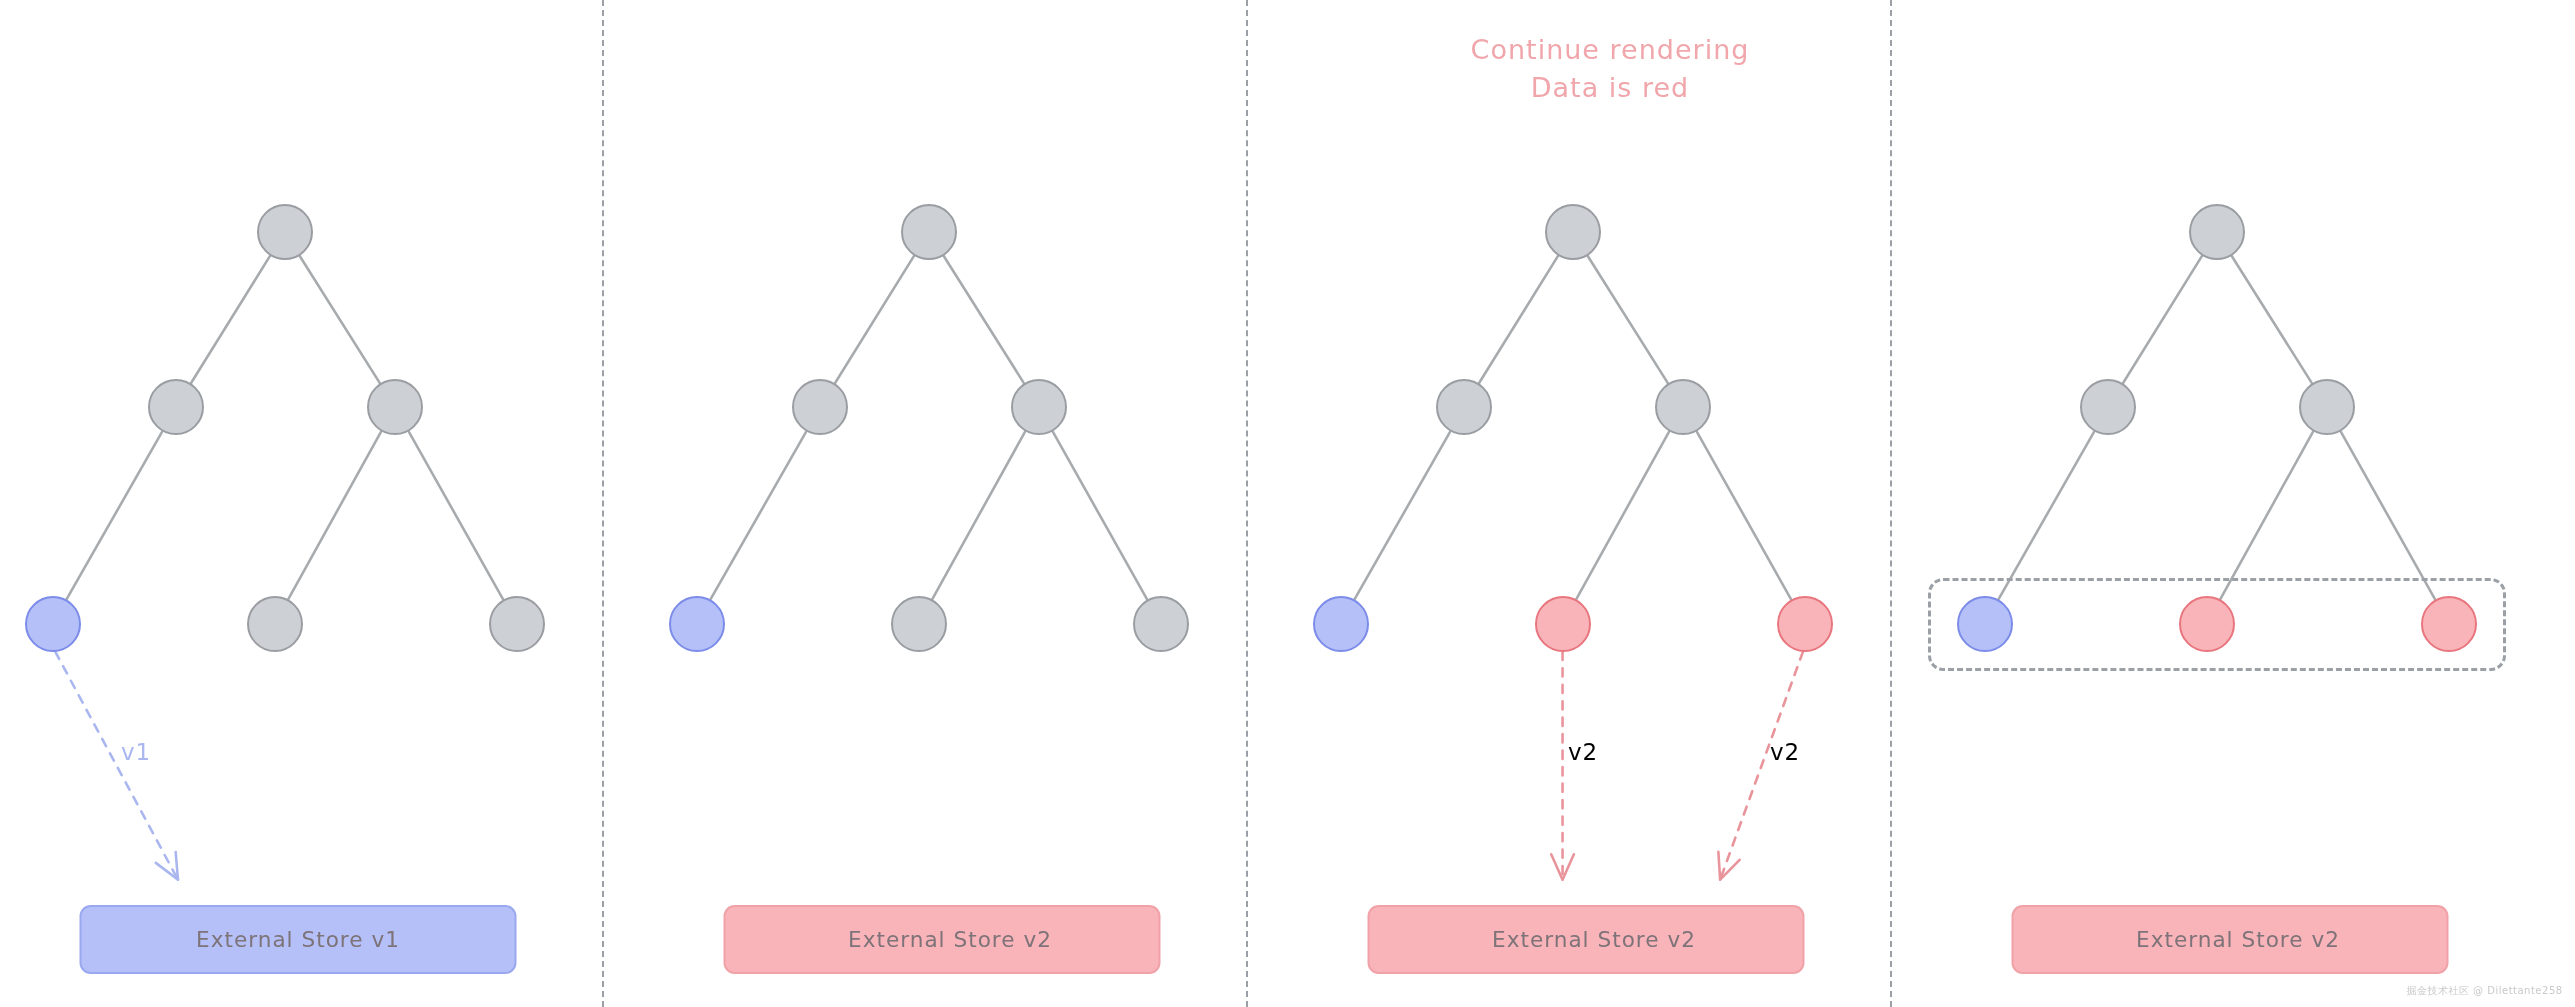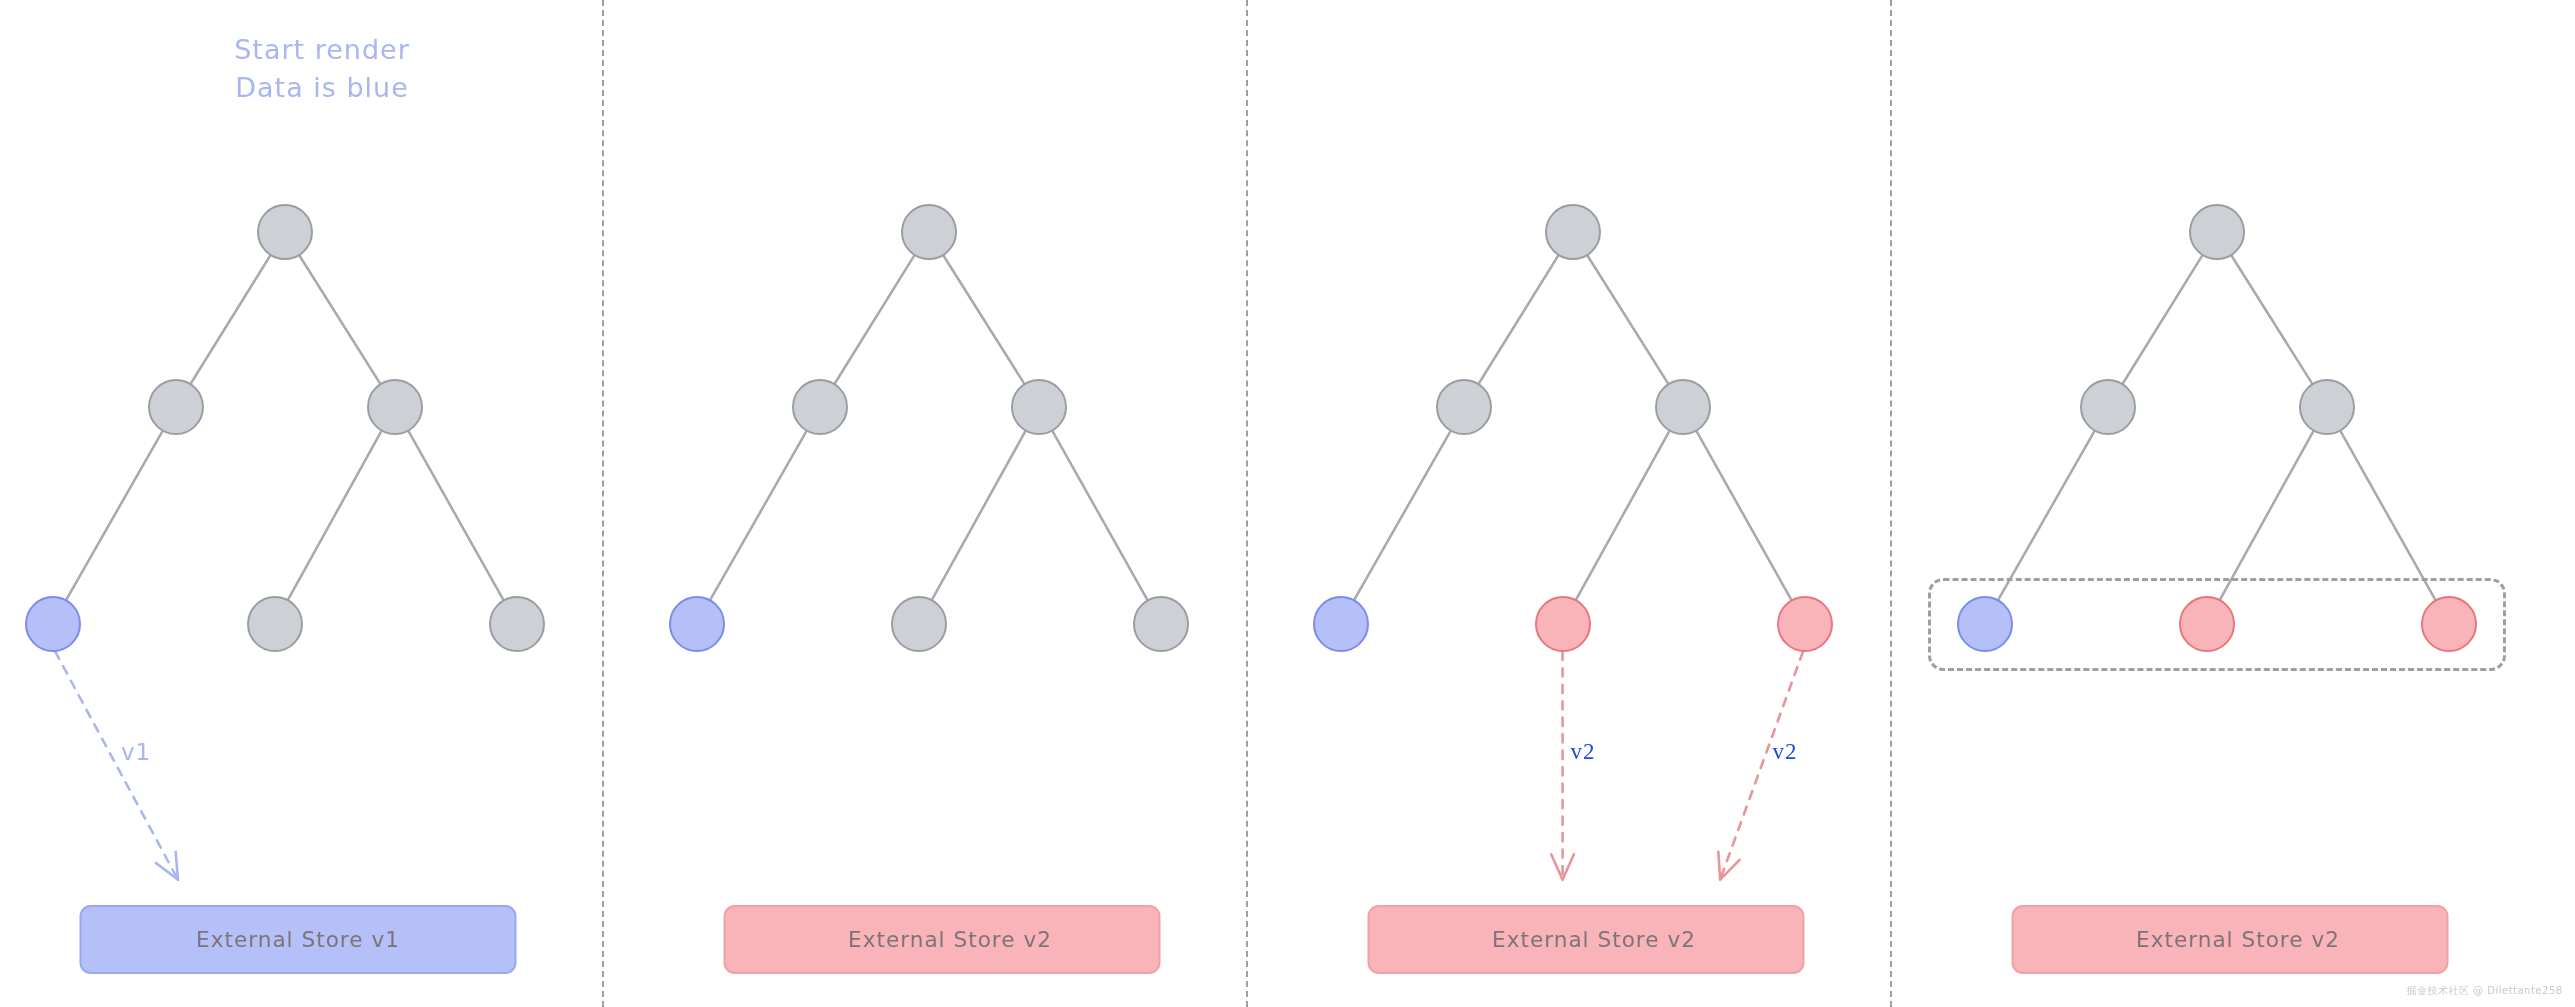--- a/index.html
+++ b/index.html
@@ -89,21 +89,21 @@
 
   .arrow-label {
     position: absolute;
     transform: translate(-50%, -50%);
     font-family: "DejaVu Sans", sans-serif;
     font-size: 23px;
     letter-spacing: 1px;
     text-align: center;
   }
   .label-blue { color: #aab6ef; }
-  .label-red  { color: #1d4ed8; font-family: Liberation Serif, serif; }
+  .label-red  { color: #000000; }
 
   .tear-box {
     position: absolute;
     border: 3.1px dashed #9aa0a6;
     border-radius: 15.5px;
     transform: translateX(-50%);
   }
 
   .watermark {
     position: absolute;
@@ -123,22 +123,20 @@
     width: 100%; height: 100%;
     overflow: visible;
     pointer-events: none;
   }
 </style>
 </head>
 <body>
 
 <div id="canvas">
     <div class="panel" style="left: 0px; width: 644px;">
-      <div class="panel-title title-blue">Start render
-Data is blue</div>
       <div class="arrow-label label-blue" style="left: 136px; top: 752px;">v1</div>
       <svg class="edges" viewBox="0 0 1249.5 1954" width="644" height="1007">
         <line x1="523.9195449164622" y1="496.54229085128856" x2="370.4594024519588" y2="743.6226923136945" stroke="#a8abae" stroke-width="5" stroke-linecap="round"></line>
         <line x1="581.2206638961682" y1="496.3425196172607" x2="737.3306518933055" y2="743.8224635477225" stroke="#a8abae" stroke-width="5" stroke-linecap="round"></line>
         <line x1="315.22501283908593" y1="836.4075290139192" x2="128.67630295038776" y2="1163.6463430399526" stroke="#a8abae" stroke-width="5" stroke-linecap="round"></line>
         <line x1="739.9559532233183" y1="836.7215770533674" x2="558.8664151977343" y2="1163.3322950005045" stroke="#a8abae" stroke-width="5" stroke-linecap="round"></line>
         <line x1="792.6063092582262" y1="836.5648577435749" x2="976.4226381101947" y2="1163.489014310297" stroke="#a8abae" stroke-width="5" stroke-linecap="round"></line>
         <line x1="107.13831038096137" y1="1264.5589225589224" x2="345.2565789473684" y2="1706.8888888888887" stroke="#aab6ef" stroke-width="5" stroke-dasharray="16 16" stroke-linecap="round"></line>
         <line x1="345.2565789473684" y1="1706.8888888888887" x2="302.1988644181634" y2="1674.3000377351354" stroke="#aab6ef" stroke-width="5" stroke-linecap="round"></line>
         <line x1="345.2565789473684" y1="1706.8888888888887" x2="340.7842189328337" y2="1653.074411321041" stroke="#aab6ef" stroke-width="5" stroke-linecap="round"></line>
@@ -163,20 +161,22 @@
       <div class="node node-gray" style="left: 285px; top: 232px;"></div>
       <div class="node node-gray" style="left: 176px; top: 407px;"></div>
       <div class="node node-gray" style="left: 395px; top: 407px;"></div>
       <div class="node node-blue" style="left: 53px; top: 624px;"></div>
       <div class="node node-gray" style="left: 275px; top: 624px;"></div>
       <div class="node node-gray" style="left: 517px; top: 624px;"></div>
       <div class="store-box store-red" style="left: 298px; width: 437px; top: 905px;">External Store v2</div>
     </div>
     <div class="divider" style="left: 1246px;"></div>
     <div class="panel" style="left: 1288px; width: 644px;">
+      <div class="panel-title title-red">Continue rendering
+Data is red</div>
       <div class="arrow-label label-red" style="left: 295px; top: 752px;">v2</div>
       <div class="arrow-label label-red" style="left: 497px; top: 752px;">v2</div>
       <svg class="edges" viewBox="0 0 1249.5 1954" width="644" height="1007">
         <line x1="523.9195449164622" y1="496.54229085128856" x2="370.4594024519588" y2="743.6226923136945" stroke="#a8abae" stroke-width="5" stroke-linecap="round"></line>
         <line x1="581.2206638961682" y1="496.3425196172607" x2="737.3306518933055" y2="743.8224635477225" stroke="#a8abae" stroke-width="5" stroke-linecap="round"></line>
         <line x1="315.22501283908593" y1="836.4075290139192" x2="128.67630295038776" y2="1163.6463430399526" stroke="#a8abae" stroke-width="5" stroke-linecap="round"></line>
         <line x1="739.9559532233183" y1="836.7215770533674" x2="558.8664151977343" y2="1163.3322950005045" stroke="#a8abae" stroke-width="5" stroke-linecap="round"></line>
         <line x1="792.6063092582262" y1="836.5648577435749" x2="976.4226381101947" y2="1163.489014310297" stroke="#a8abae" stroke-width="5" stroke-linecap="round"></line>
         <line x1="532.6815789473684" y1="1264.5589225589224" x2="532.6815789473684" y2="1706.8888888888887" stroke="#e9949b" stroke-width="5" stroke-dasharray="16 16" stroke-linecap="round"></line>
         <line x1="532.6815789473684" y1="1706.8888888888887" x2="510.6625144821516" y2="1657.582086112024" stroke="#e9949b" stroke-width="5" stroke-linecap="round"></line>

